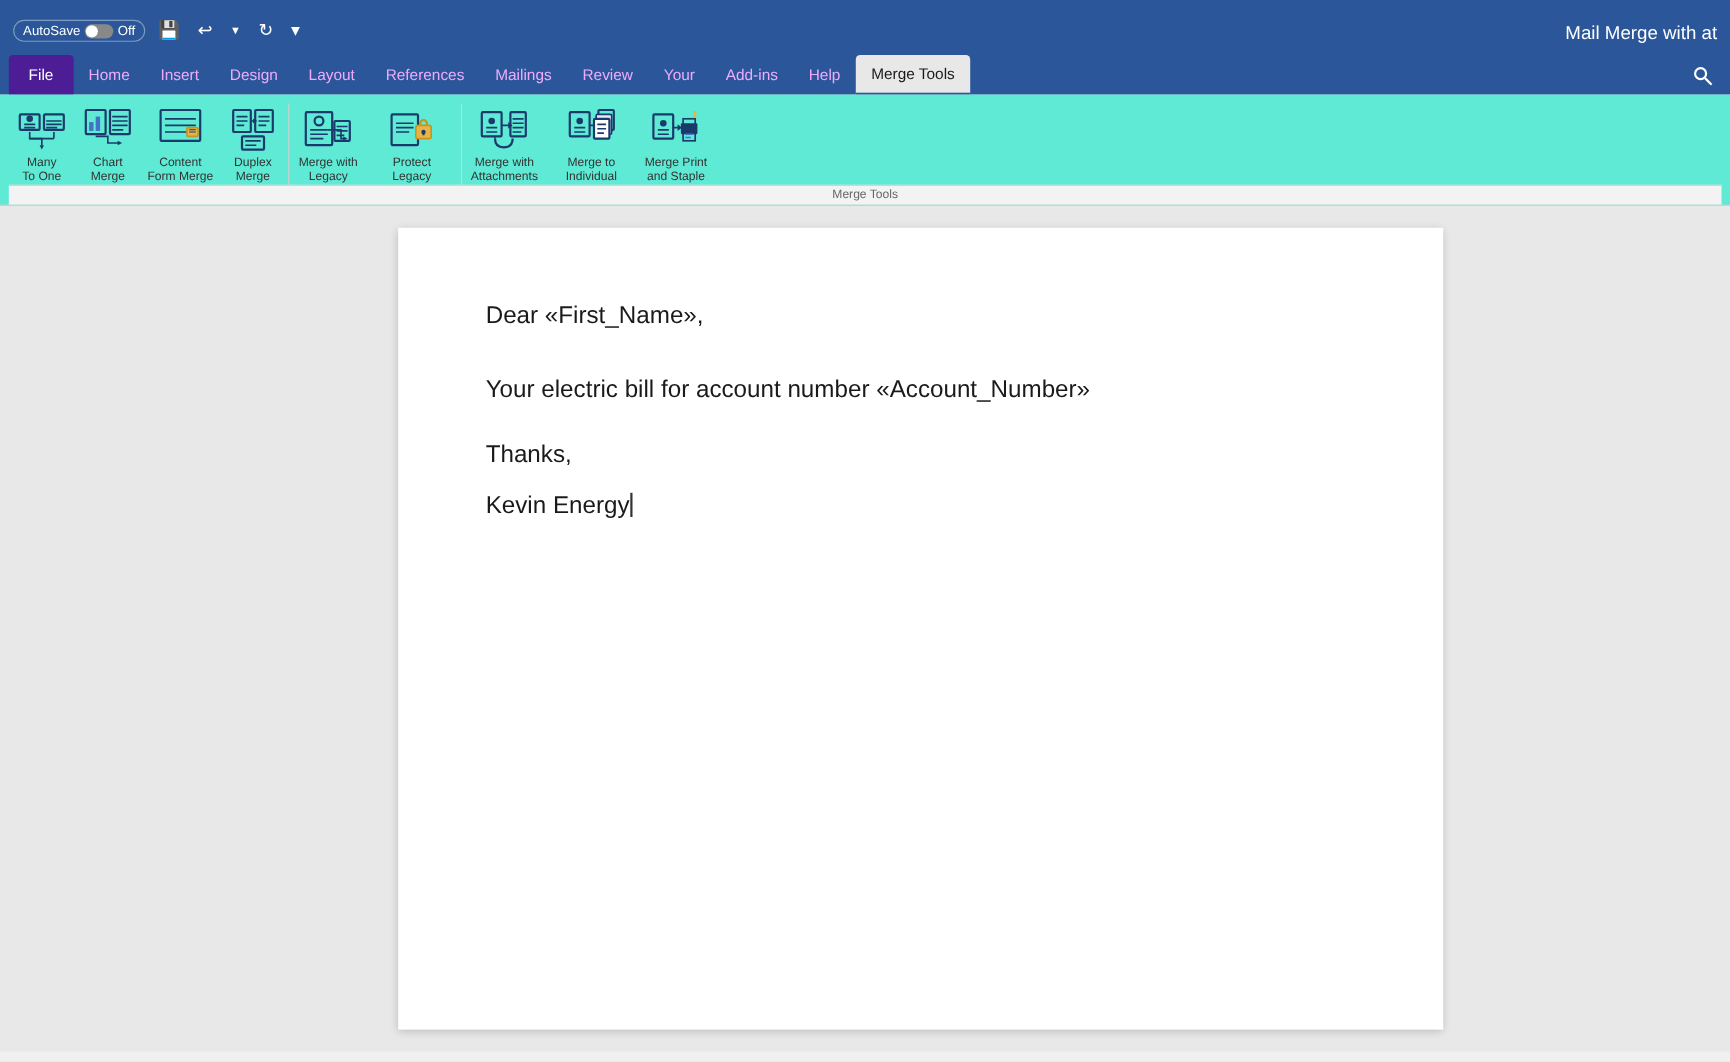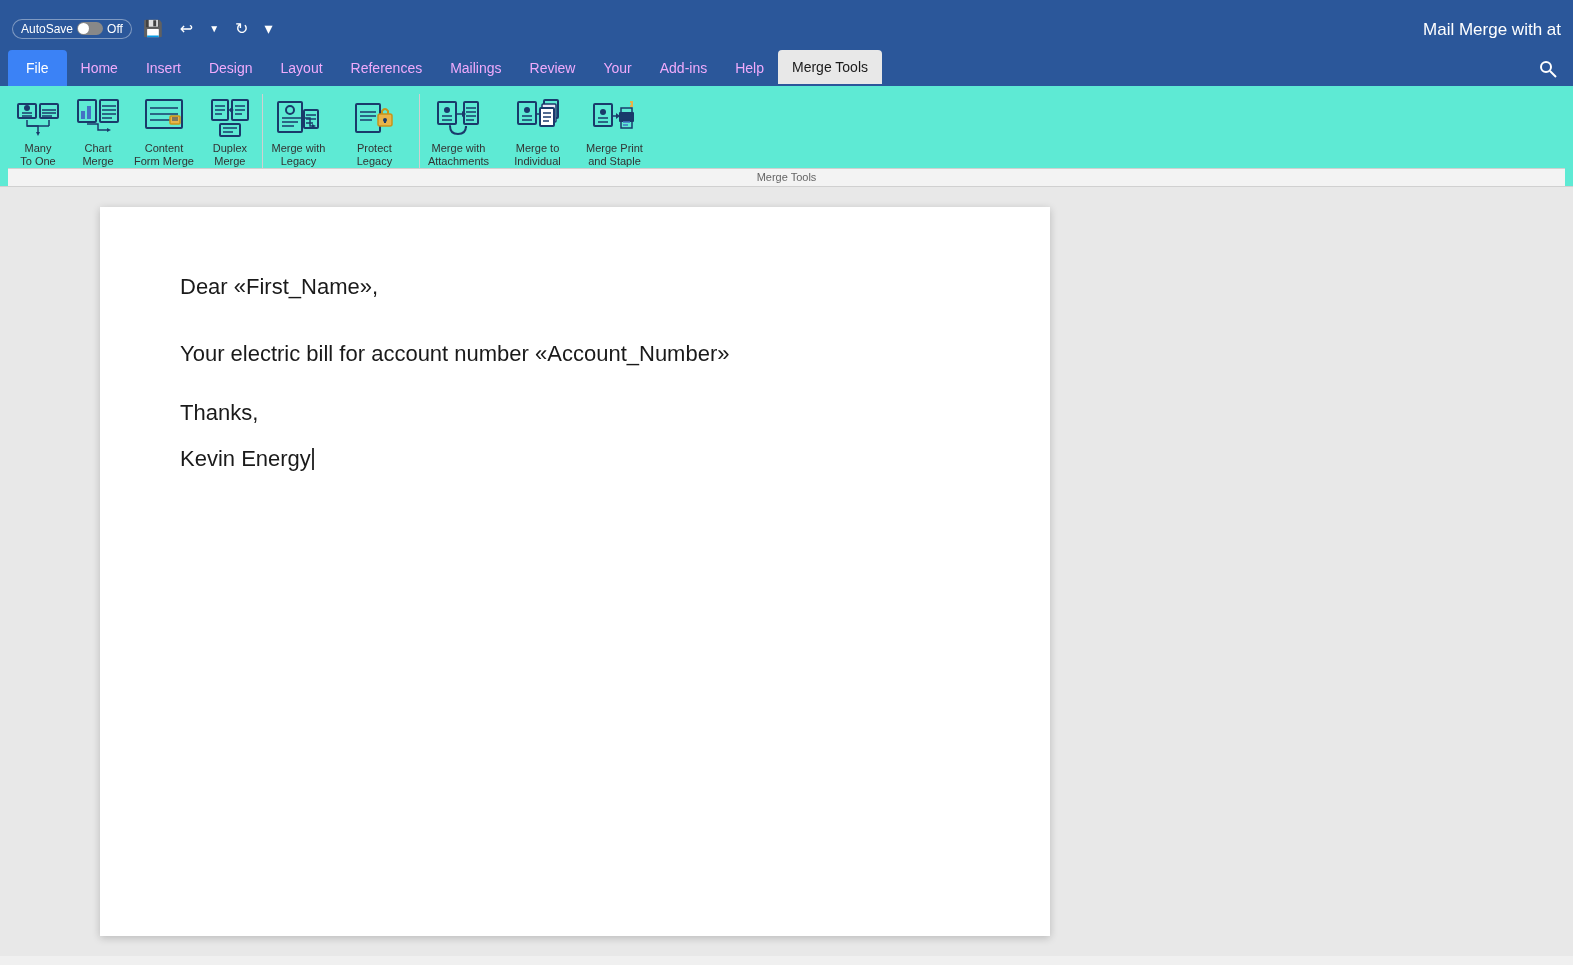--- a/index.html
+++ b/index.html
@@ -74,21 +74,21 @@
       border-radius: 4px 4px 0 0;
       height: 36px;
       display: flex;
       align-items: center;
     }
     .menu-item.active {
       background: #e8e8e8;
       color: #1a1a1a;
     }
     .menu-item.file-tab {
-      background: #3b82f6;
+      background: #4c1d95;
       color: white;
       padding: 8px 18px;
     }
     .menu-search {
       margin-left: auto;
       color: white;
       font-size: 18px;
       padding: 8px;
       cursor: pointer;
       display: flex;
@@ -128,20 +128,21 @@
       color: #333;
       line-height: 1.2;
       text-align: center;
     }
 
     
     .doc-area {
       background: #e8e8e8;
       flex: 1;
       display: flex;
+      justify-content: center;
       padding: 20px 0;
       height: calc(965px - 40px - 46px - 110px);
       overflow: hidden;
     }
     .doc-page {
       background: white;
       width: 950px;
       min-height: 600px;
       box-shadow: 0 2px 8px rgba(0,0,0,0.2);
       padding: 60px 80px;

